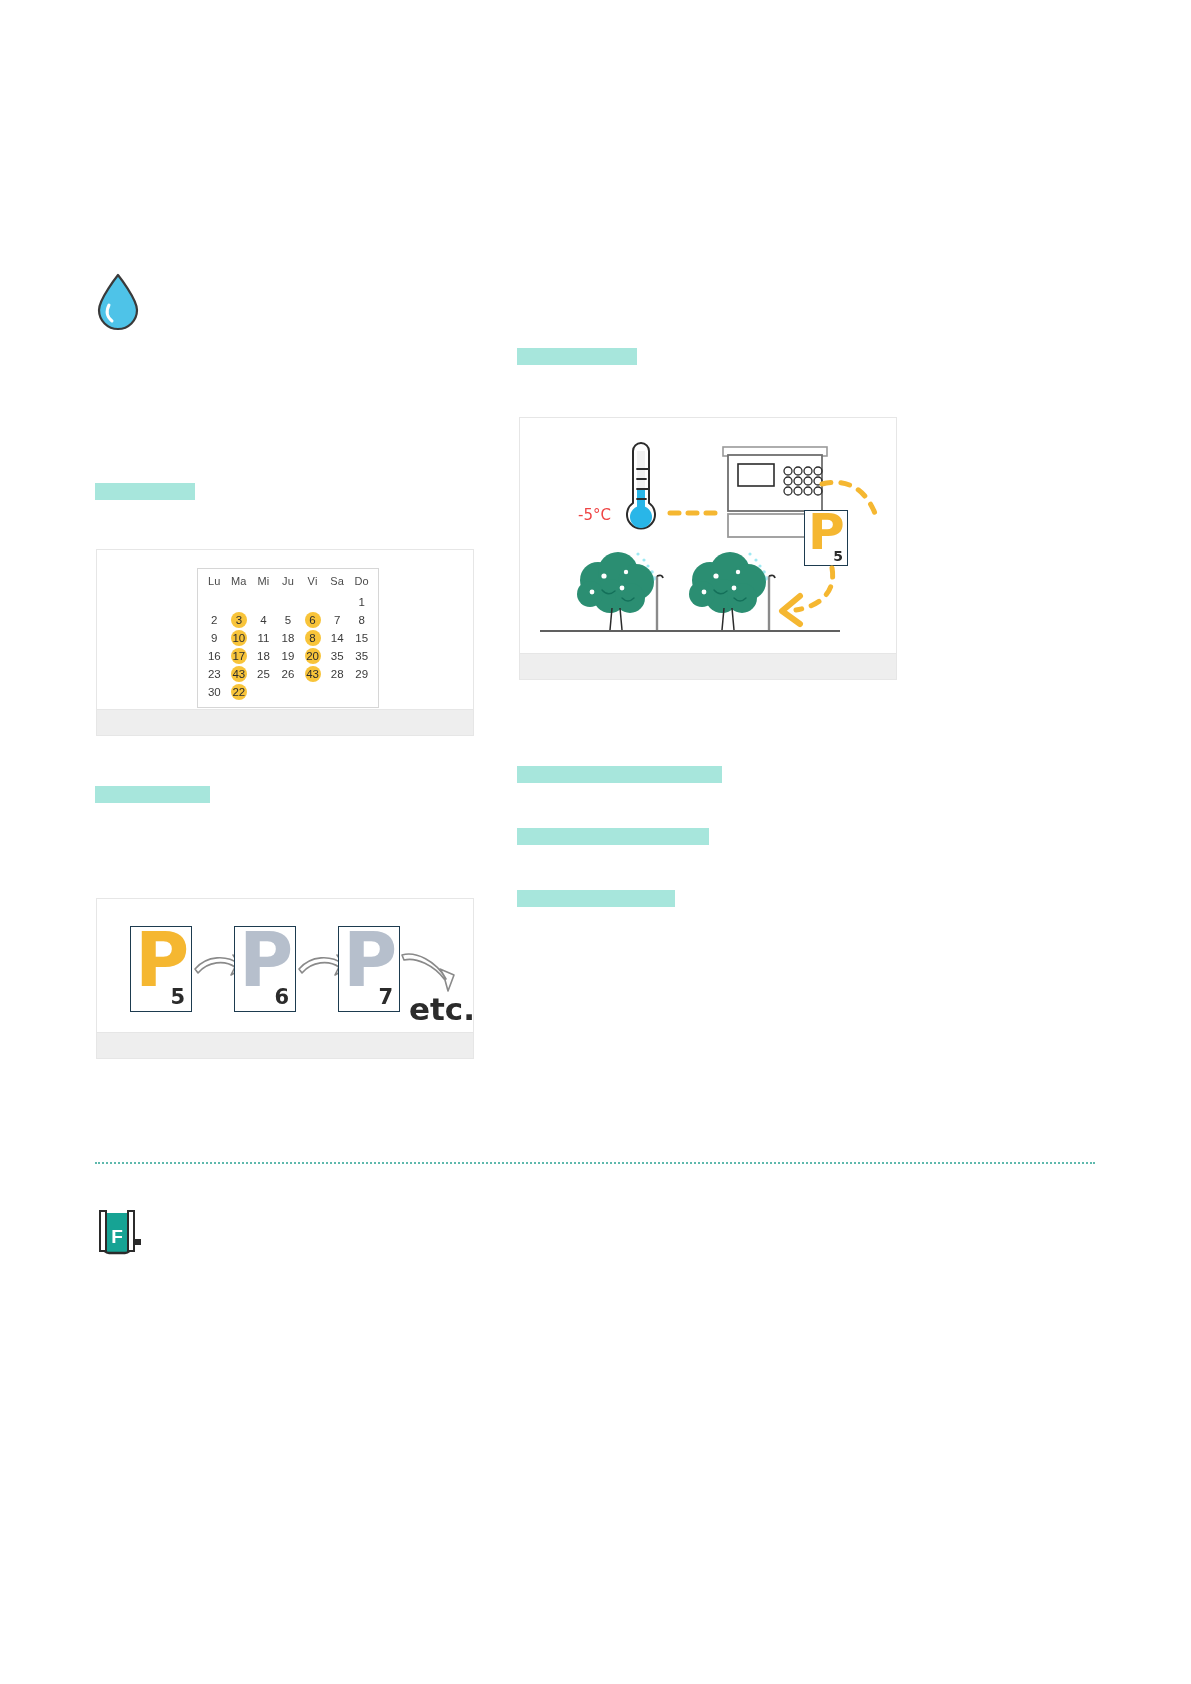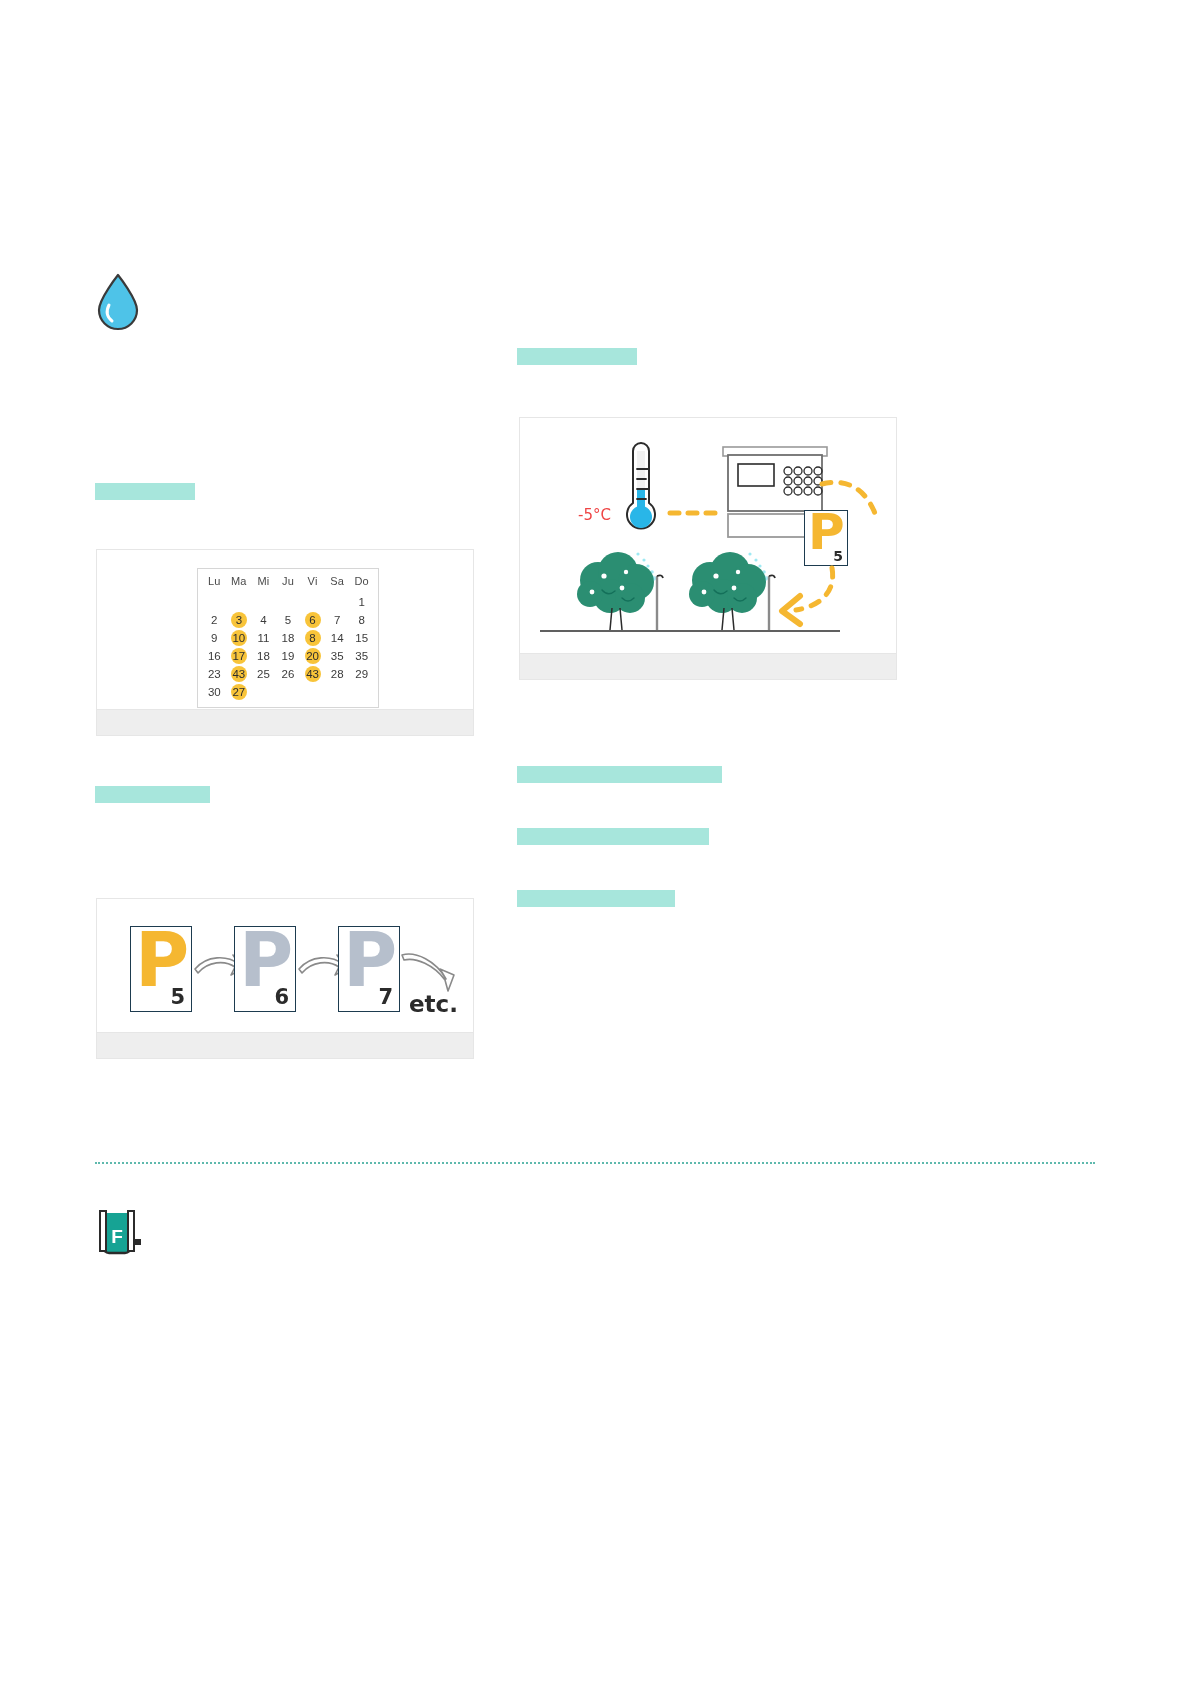--- a/index.html
+++ b/index.html
@@ -144,21 +144,21 @@
     position: absolute;
     right: 6px;
     bottom: 2px;
     font-size: 21px;
     font-weight: 700;
     color: #2b2b2b;
     font-family: "DejaVu Sans", sans-serif;
   }
   .etc-label {
     position: absolute;
-    font-size: 23px;
+    font-size: 31px;
     font-weight: 700;
     color: #2b2b2b;
     font-family: "DejaVu Sans", sans-serif;
   }
 
   
   .temp-label {
     position: absolute;
     font-size: 15px;
     color: #ef4444;
@@ -255,21 +255,21 @@
             <div class="cal-cell"><span>35</span></div>
             <div class="cal-cell"><span>35</span></div>
             <div class="cal-cell"><span>23</span></div>
             <div class="cal-cell marked"><span>43</span></div>
             <div class="cal-cell"><span>25</span></div>
             <div class="cal-cell"><span>26</span></div>
             <div class="cal-cell marked"><span>43</span></div>
             <div class="cal-cell"><span>28</span></div>
             <div class="cal-cell"><span>29</span></div>
             <div class="cal-cell"><span>30</span></div>
-            <div class="cal-cell marked"><span>27</span></div>
+            <div class="cal-cell marked"><span>22</span></div>
           </div>
       </div>
     </div>
     <div class="figure-caption"></div>
   </div>
 
   <div class="figure" style="left:96px; top:898px; width:378px; height:161px;">
     <div class="figure-canvas">
 
       <div class="pbox orange" style="left:33px; top:27px;">

